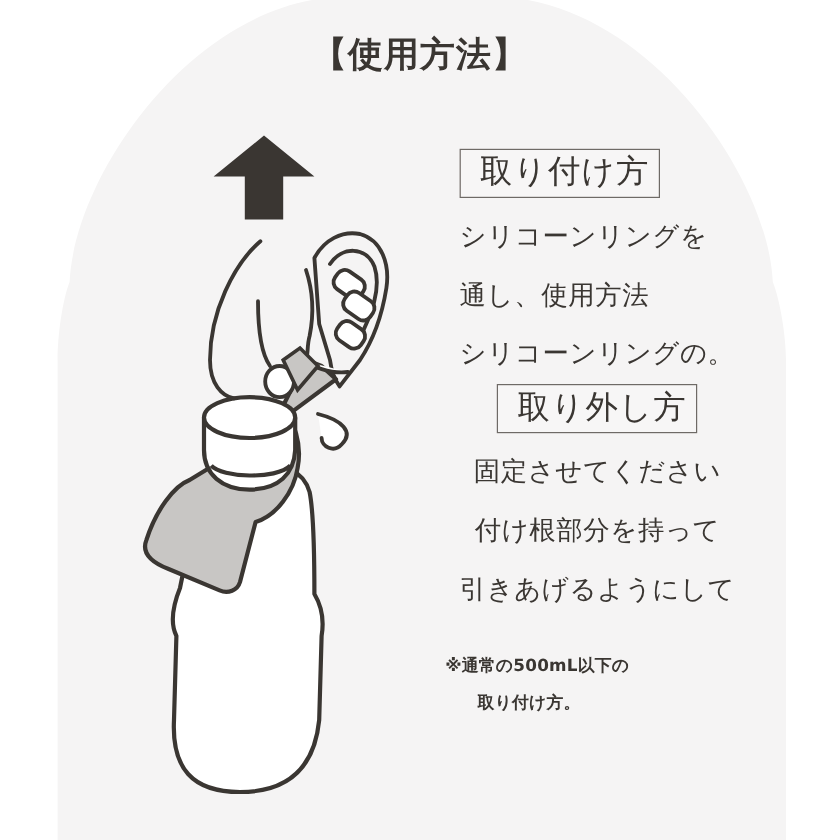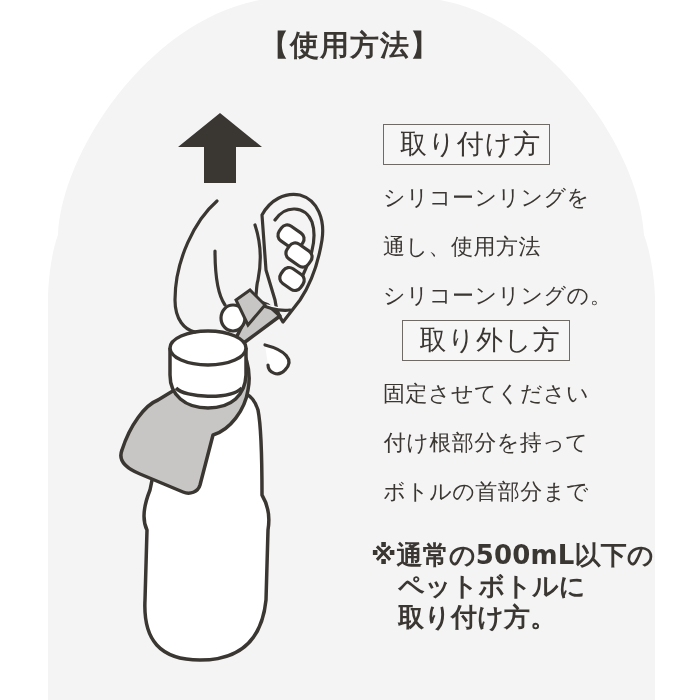--- a/index.html
+++ b/index.html
@@ -19,21 +19,21 @@
     display: inline-block; border: 1.5px solid #6e6a66; padding: 2px 8px 3px 16px;
     font-size: 27px; line-height: 34px; letter-spacing: 1px; color: #3a3632;
     background: #f7f6f6;
   }
   .section-body { margin-top: 8px; font-size: 22px; line-height: 33px; letter-spacing: 0.5px; color: #3a3632; }
   .section-body div { white-space: nowrap; margin-top: 16px; }
   .s1 { top: 124px; }
   .s2 { top: 320px; text-align: center; }
   .note {
     position: absolute; left: 371px; top: 540px;
-    font-size: 26px; font-weight: bold; line-height: 31px; color: #3a3632; letter-spacing: 0.2px;
+    font-size: 14px; font-weight: bold; line-height: 31px; color: #3a3632; letter-spacing: 0.2px;
   }
   .note div { white-space: nowrap; }
   .note .indent { padding-left: 27px; }
   .illustration { position: absolute; left: 0; top: 0; width: 700px; height: 700px; }
 </style>
 </head>
 <body>
 
 <svg class="panel" viewBox="0 0 700 700" width="700" height="700">
   <path d="M48,700 L48,300 C48,280 52,250 58,235 C62,150 150,20 260,0 L440,0 C550,20 640,150 644,235 C650,250 655,280 655,300 L655,700 Z" fill="#f5f4f4"></path>
@@ -90,21 +90,20 @@
     <div>通し、使用方法</div>
     <div>シリコーンリングの。</div>
   </div>
 </div>
 
 <div class="section s2">
   <div class="section-box">取り外し方</div>
   <div class="section-body">
     <div>固定させてください</div>
     <div>付け根部分を持って</div>
-    <div>ボトルの首部分まで</div>
+    <div>引きあげるようにして</div>
   </div>
 </div>
 
 <div class="note">
   <div>※通常の500mL以下の</div>
-  <div class="indent">ペットボトルに</div>
   <div class="indent">取り付け方。</div>
 </div>
 
 </body></html>

